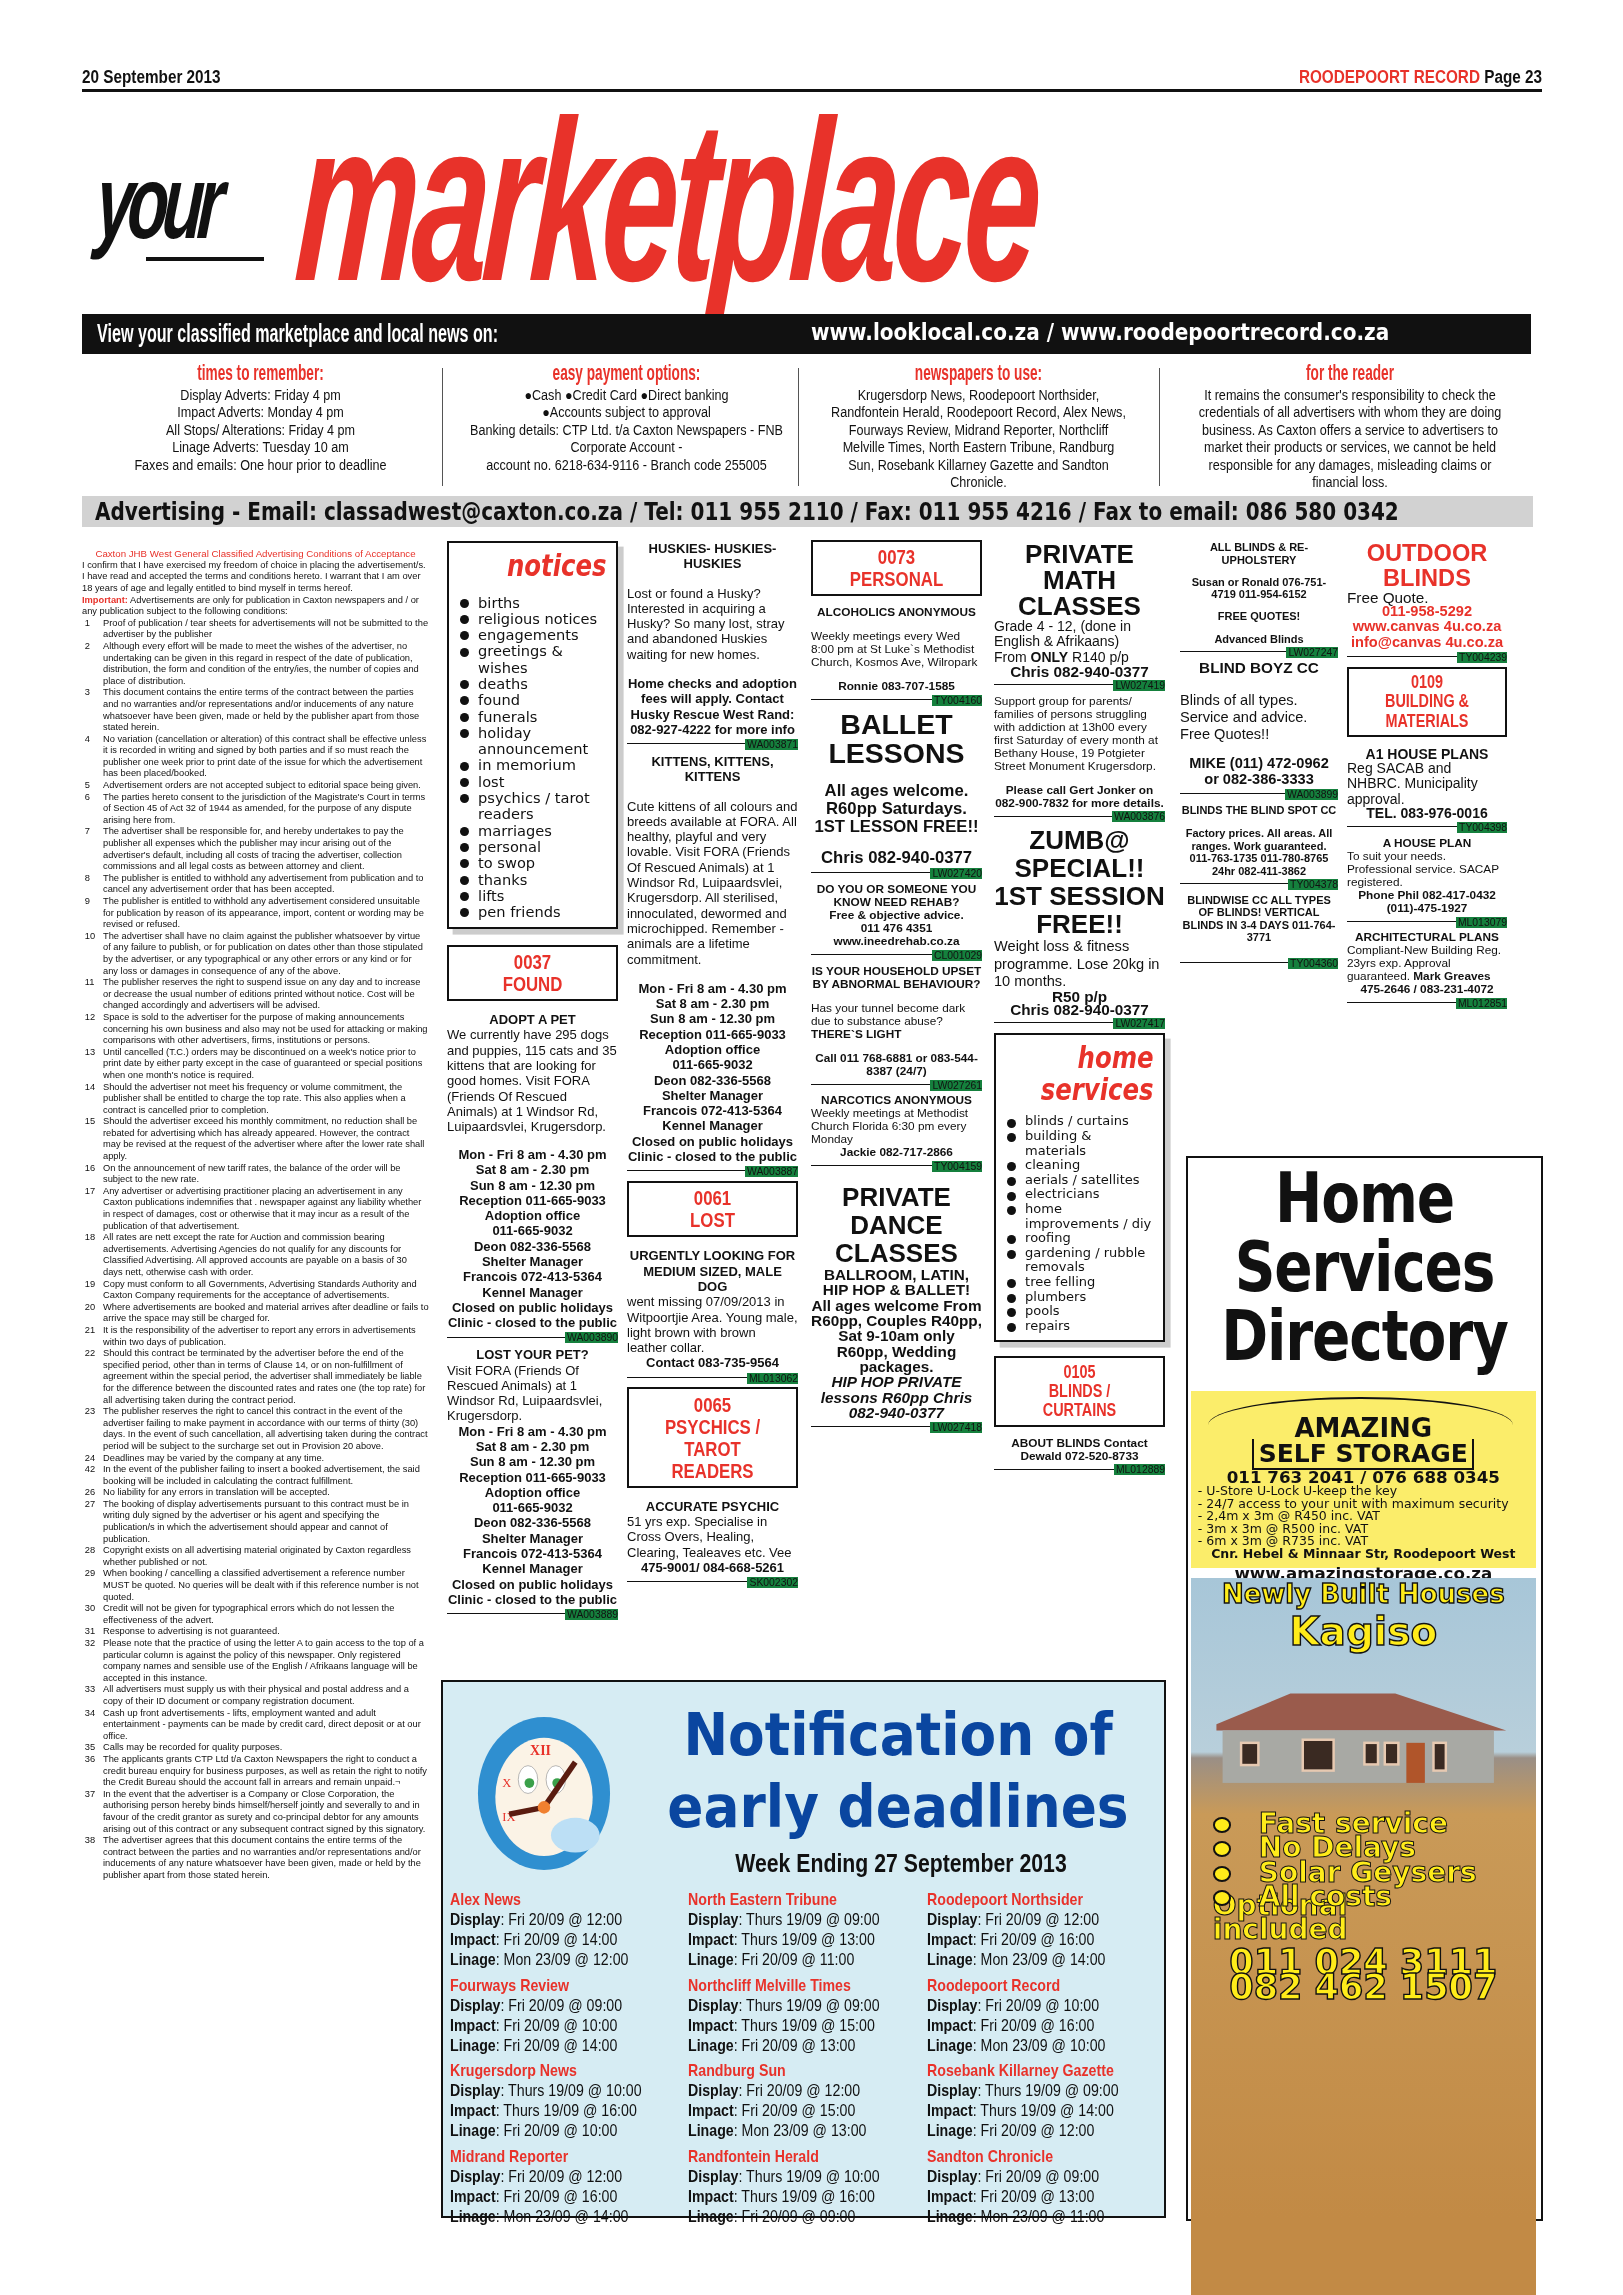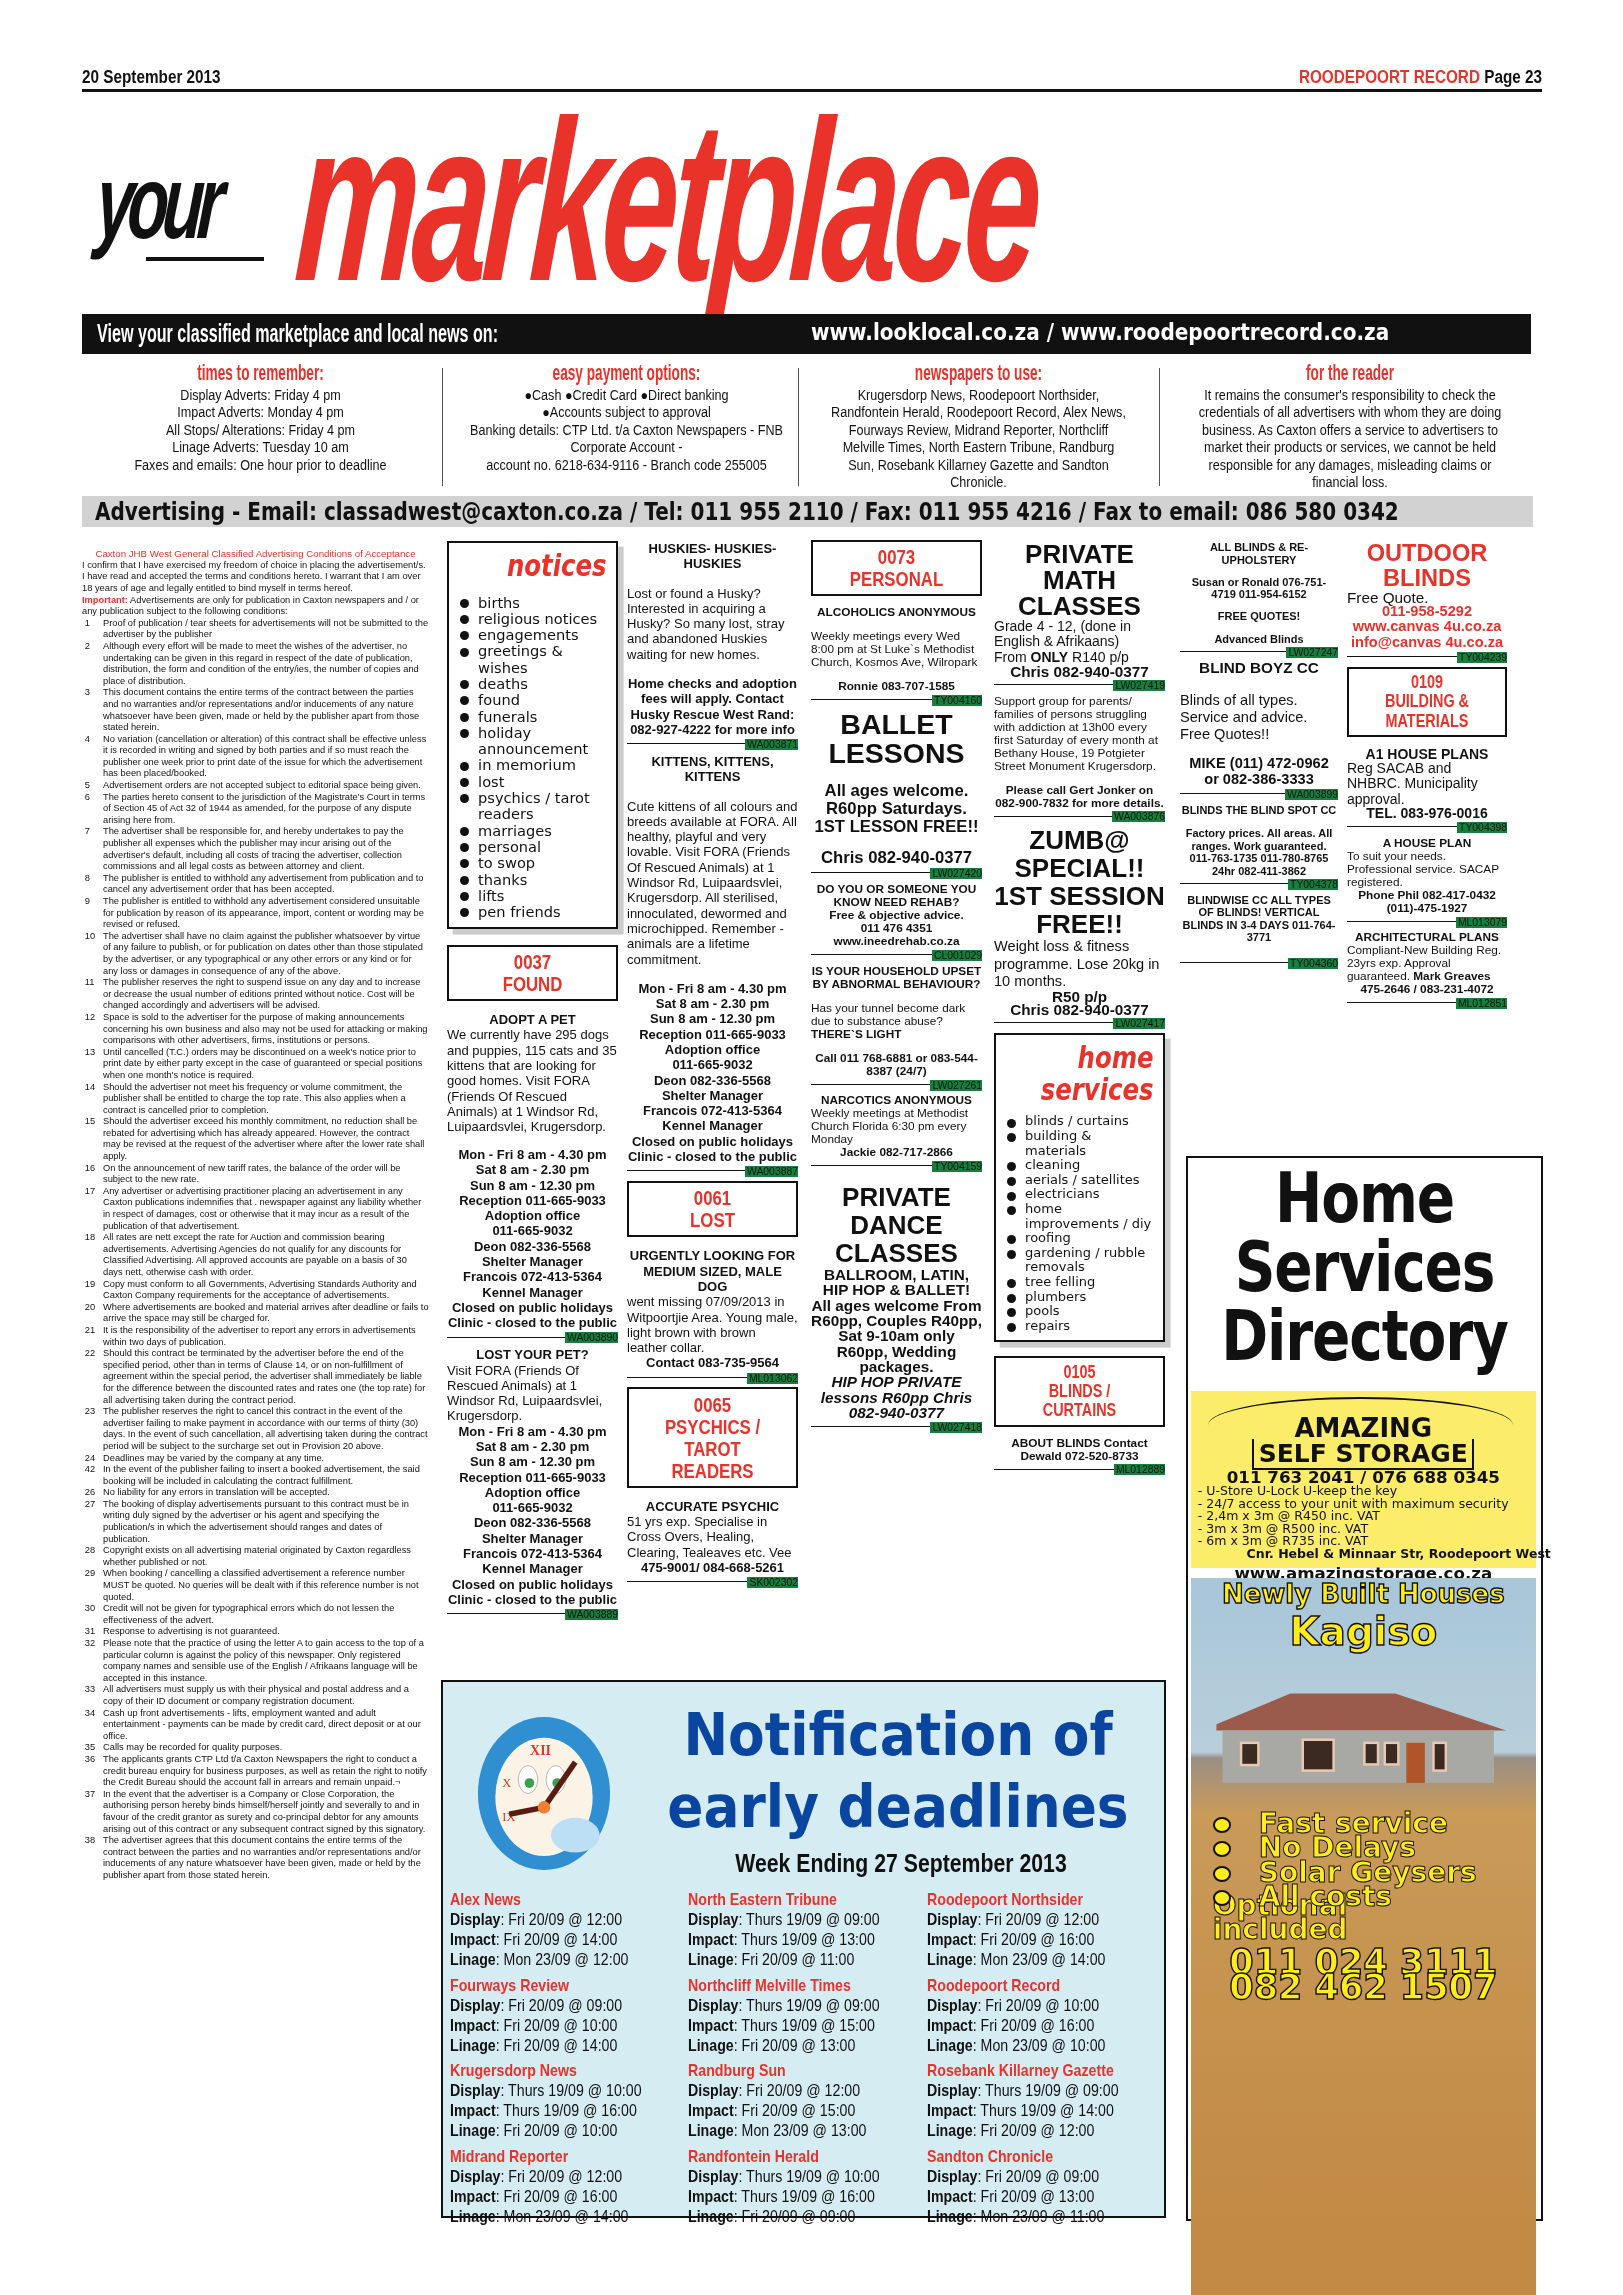--- a/index.html
+++ b/index.html
@@ -140,21 +140,21 @@
       <li><span class="n">17</span><span>Any advertiser or advertising practitioner placing an advertisement in any Caxton publications indemnifies that . newspaper against any liability whether in respect of damages, cost or otherwise that it may incur as a result of the publication of that advertisement.</span></li>
       <li><span class="n">18</span><span>All rates are nett except the rate for Auction and commission bearing advertisements. Advertising Agencies do not qualify for any discounts for Classified Advertising. All approved accounts are payable on a basis of 30 days nett, otherwise cash with order.</span></li>
       <li><span class="n">19</span><span>Copy must conform to all Governments, Advertising Standards Authority and Caxton Company requirements for the acceptance of advertisements.</span></li>
       <li><span class="n">20</span><span>Where advertisements are booked and material arrives after deadline or fails to arrive the space may still be charged for.</span></li>
       <li><span class="n">21</span><span>It is the responsibility of the advertiser to report any errors in advertisements within two days of publication.</span></li>
       <li><span class="n">22</span><span>Should this contract be terminated by the advertiser before the end of the specified period, other than in terms of Clause 14, or on non-fulfillment of agreement within the special period, the advertiser shall immediately be liable for the difference between the discounted rates and rates one (the top rate) for all advertising taken during the contract period.</span></li>
       <li><span class="n">23</span><span>The publisher reserves the right to cancel this contract in the event of the advertiser failing to make payment in accordance with our terms of thirty (30) days. In the event of such cancellation, all advertising taken during the contract period will be subject to the surcharge set out in Provision 20 above.</span></li>
       <li><span class="n">24</span><span>Deadlines may be varied by the company at any time.</span></li>
       <li><span class="n">42</span><span>In the event of the publisher failing to insert a booked advertisement, the said booking will be included in calculating the contract fulfillment.</span></li>
       <li><span class="n">26</span><span>No liability for any errors in translation will be accepted.</span></li>
-      <li><span class="n">27</span><span>The booking of display advertisements pursuant to this contract must be in writing duly signed by the advertiser or his agent and specifying the publication/s in which the advertisement should ranges and dates of publication.</span></li>
+      <li><span class="n">27</span><span>The booking of display advertisements pursuant to this contract must be in writing duly signed by the advertiser or his agent and specifying the publication/s in which the advertisement should appear and cannot of publication.</span></li>
       <li><span class="n">28</span><span>Copyright exists on all advertising material originated by Caxton regardless whether published or not.</span></li>
       <li><span class="n">29</span><span>When booking / cancelling a classified advertisement a reference number MUST be quoted. No queries will be dealt with if this reference number is not quoted.</span></li>
       <li><span class="n">30</span><span>Credit will not be given for typographical errors which do not lessen the effectiveness of the advert.</span></li>
       <li><span class="n">31</span><span>Response to advertising is not guaranteed.</span></li>
       <li><span class="n">32</span><span>Please note that the practice of using the letter A to gain access to the top of a particular column is against the policy of this newspaper. Only registered company names and sensible use of the English / Afrikaans language will be accepted in this instance.</span></li>
       <li><span class="n">33</span><span>All advertisers must supply us with their physical and postal address and a copy of their ID document or company registration document.</span></li>
       <li><span class="n">34</span><span>Cash up front advertisements - lifts, employment wanted and adult entertainment - payments can be made by credit card, direct deposit or at our office.</span></li>
       <li><span class="n">35</span><span>Calls may be recorded for quality purposes.</span></li>
       <li><span class="n">36</span><span>The applicants grants CTP Ltd t/a Caxton Newspapers the right to conduct a credit bureau enquiry for business purposes, as well as retain the right to notify the Credit Bureau should the account fall in arrears and remain unpaid.¬</span></li>
       <li><span class="n">37</span><span>In the event that the advertiser is a Company or Close Corporation, the authorising person hereby binds himself/herself jointly and severally to and in favour of the credit grantor as surety and co-principal debtor for any amounts arising out of this contract or any subsequent contract signed by this signatory.</span></li>
@@ -487,21 +487,21 @@
     <div class="am" style="top:23.6px;font-size:26px">AMAZING</div>
     <div class="am" style="top:50px;font-size:25px"><span style="border:2.1px solid #111;border-top:none;padding:0 4.2px">SELF STORAGE</span></div>
     <div class="am" style="top:78px;font-size:16.7px">011 763 2041 / 076 688 0345</div>
     <div class="lines">
       <div>- U-Store U-Lock U-keep the key</div>
       <div>- 24/7 access to your unit with maximum security</div>
       <div>- 2,4m x 3m @ R450 inc. VAT</div>
       <div>- 3m x 3m @ R500 inc. VAT</div>
       <div>- 6m x 3m @ R735 inc. VAT</div>
     </div>
-    <div class="am" style="top:157px;font-size:12.5px;left:15px;text-align:right">Cnr. Hebel &amp; Minnaar Str, Roodepoort West</div>
+    <div class="am" style="top:157px;font-size:12.5px;left:0;text-align:center">Cnr. Hebel &amp; Minnaar Str, Roodepoort West</div>
     <div class="am" style="top:174px;font-size:16.7px">www.amazingstorage.co.za</div>
   </div>
   <div class="houses">
     <div class="yt" style="top:1.4px;font-size:26px">Newly Built Houses</div>
     <div class="yt" style="top:31px;font-size:39px">Kagiso</div>
     <svg class="house" viewBox="0 0 497 180">
       <polygon points="10,80 130,30 300,30 480,90 10,90" fill="#9a5b4c"></polygon>
       <rect x="20" y="90" width="440" height="85" fill="#a8a9a4"></rect>
       <rect x="50" y="110" width="28" height="36" fill="#3a2a22" stroke="#e7c9b1" stroke-width="4"></rect>
       <rect x="150" y="105" width="50" height="50" fill="#3a2a22" stroke="#e7c9b1" stroke-width="4"></rect>

